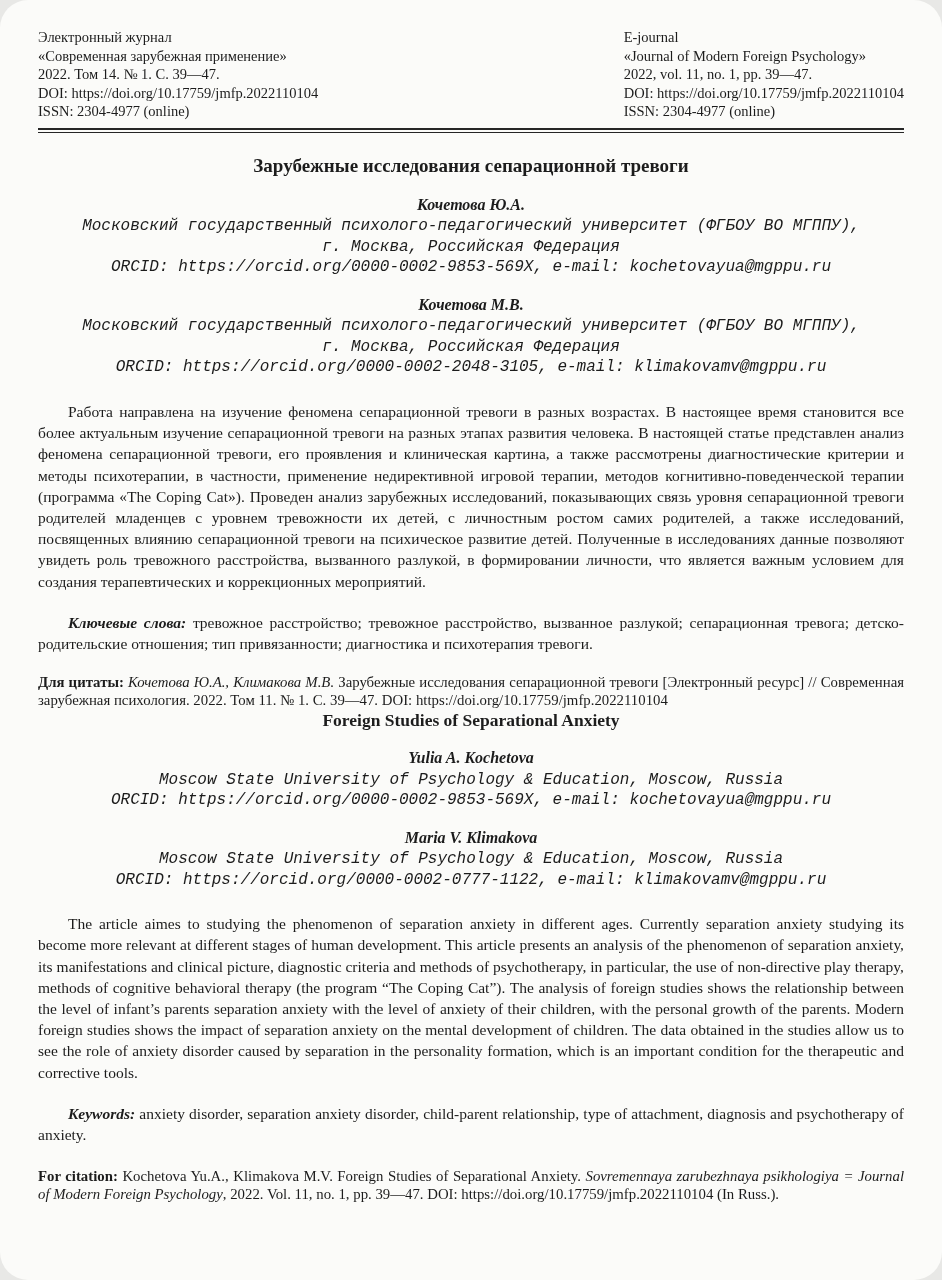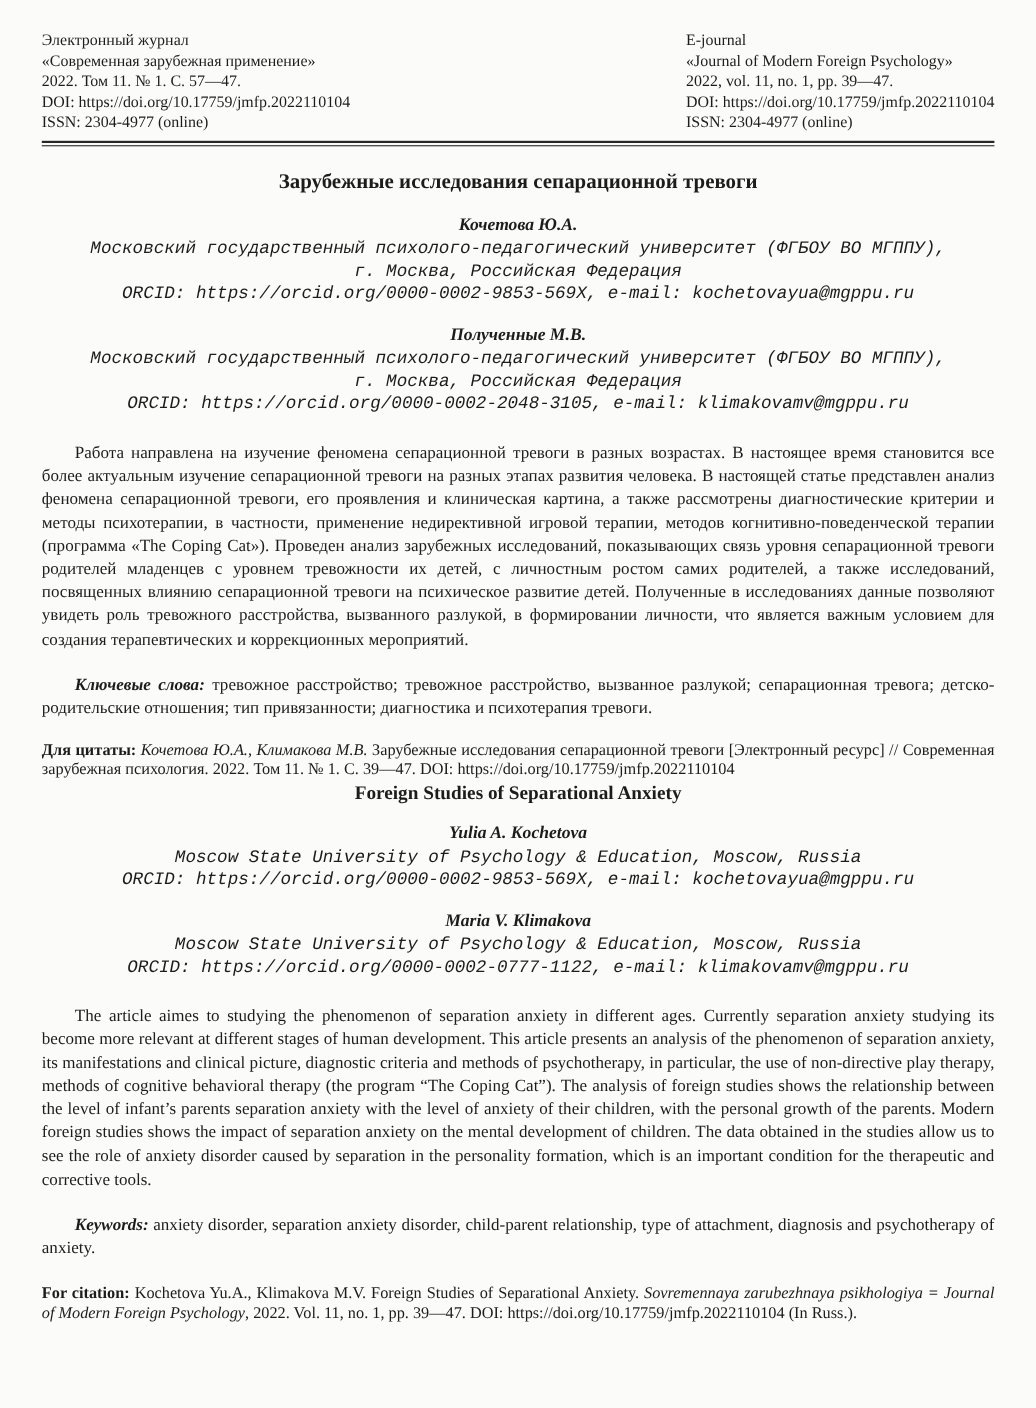--- a/index.html
+++ b/index.html
@@ -11,20 +11,21 @@
     position: relative;
     width: 942px;
     height: 1280px;
     margin: 0 auto;
     background: #fbfbf9;
     box-sizing: border-box;
     padding: 28px 38px 20px 38px;
     font-family: "Liberation Serif", "DejaVu Serif", serif;
     color: #1c1c1c;
     overflow: hidden;
+    border-radius: 28px;
   }
   
   .header {
     display: flex;
     justify-content: space-between;
     font-size: 14.5px;
     line-height: 18.6px;
   }
   .header-left { text-align: left; }
   .header-right { }
@@ -98,21 +99,21 @@
 </style>
 </head>
 <body>
 
 <div class="page">
 
   <div class="header">
     <div class="header-left">
       <div>Электронный журнал</div>
       <div>«Современная зарубежная применение»</div>
-      <div>2022. Том 11. № 1. С. 57—47.</div>
+      <div>2022. Том 14. № 1. С. 39—47.</div>
       <div>DOI: https://doi.org/10.17759/jmfp.2022110104</div>
       <div>ISSN: 2304-4977 (online)</div>
     </div>
     <div class="header-right">
       <div>E-journal</div>
       <div>«Journal of Modern Foreign Psychology»</div>
       <div>2022, vol. 11, no. 1, pp. 39—47.</div>
       <div>DOI: https://doi.org/10.17759/jmfp.2022110104</div>
       <div>ISSN: 2304-4977 (online)</div>
     </div>
@@ -122,21 +123,21 @@
   <h1 class="title-ru">Зарубежные исследования сепарационной тревоги</h1>
 
   <div class="author-block">
     <div class="author-name">Кочетова Ю.А.</div>
     <div class="affiliation">Московский государственный психолого-педагогический университет (ФГБОУ ВО МГППУ),</div>
     <div class="affiliation">г. Москва, Российская Федерация</div>
     <div class="orcid-line">ORCID: https://orcid.org/0000-0002-9853-569X, e-mail: kochetovayua@mgppu.ru</div>
   </div>
 
   <div class="author-block">
-    <div class="author-name">Полученные М.В.</div>
+    <div class="author-name">Кочетова М.В.</div>
     <div class="affiliation">Московский государственный психолого-педагогический университет (ФГБОУ ВО МГППУ),</div>
     <div class="affiliation">г. Москва, Российская Федерация</div>
     <div class="orcid-line">ORCID: https://orcid.org/0000-0002-2048-3105, e-mail: klimakovamv@mgppu.ru</div>
   </div>
 
   <p class="abstract">Работа направлена на изучение феномена сепарационной тревоги в разных возрастах. В настоящее время становится все более актуальным изучение сепарационной тревоги на разных этапах развития человека. В настоящей статье представлен анализ феномена сепарационной тревоги, его проявления и клиническая картина, а также рассмотрены диагностические критерии и методы психотерапии, в частности, применение недирективной игровой терапии, методов когнитивно-поведенческой терапии (программа «The Coping Cat»). Проведен анализ зарубежных исследований, показывающих связь уровня сепарационной тревоги родителей младенцев с уровнем тревожности их детей, с личностным ростом самих родителей, а также исследований, посвященных влиянию сепарационной тревоги на психическое развитие детей. Полученные в исследованиях данные позволяют увидеть роль тревожного расстройства, вызванного разлукой, в формировании личности, что является важным условием для создания терапевтических и коррекционных мероприятий.</p>
 
   <p class="keywords"><span class="kw-label">Ключевые слова:</span><span> тревожное расстройство; тревожное расстройство, вызванное разлукой; сепарационная тревога; детско-родительские отношения; тип привязанности; диагностика и психотерапия тревоги.</span></p>
 
   <p class="citation"><span class="cite-label">Для цитаты:</span><span class="italic"> Кочетова Ю.А., Климакова М.В. </span><span>Зарубежные исследования сепарационной тревоги [Электронный ресурс] // Современная зарубежная психология. 2022. Том 11. № 1. С. 39—47. DOI: https://doi.org/10.17759/jmfp.2022110104</span></p>

